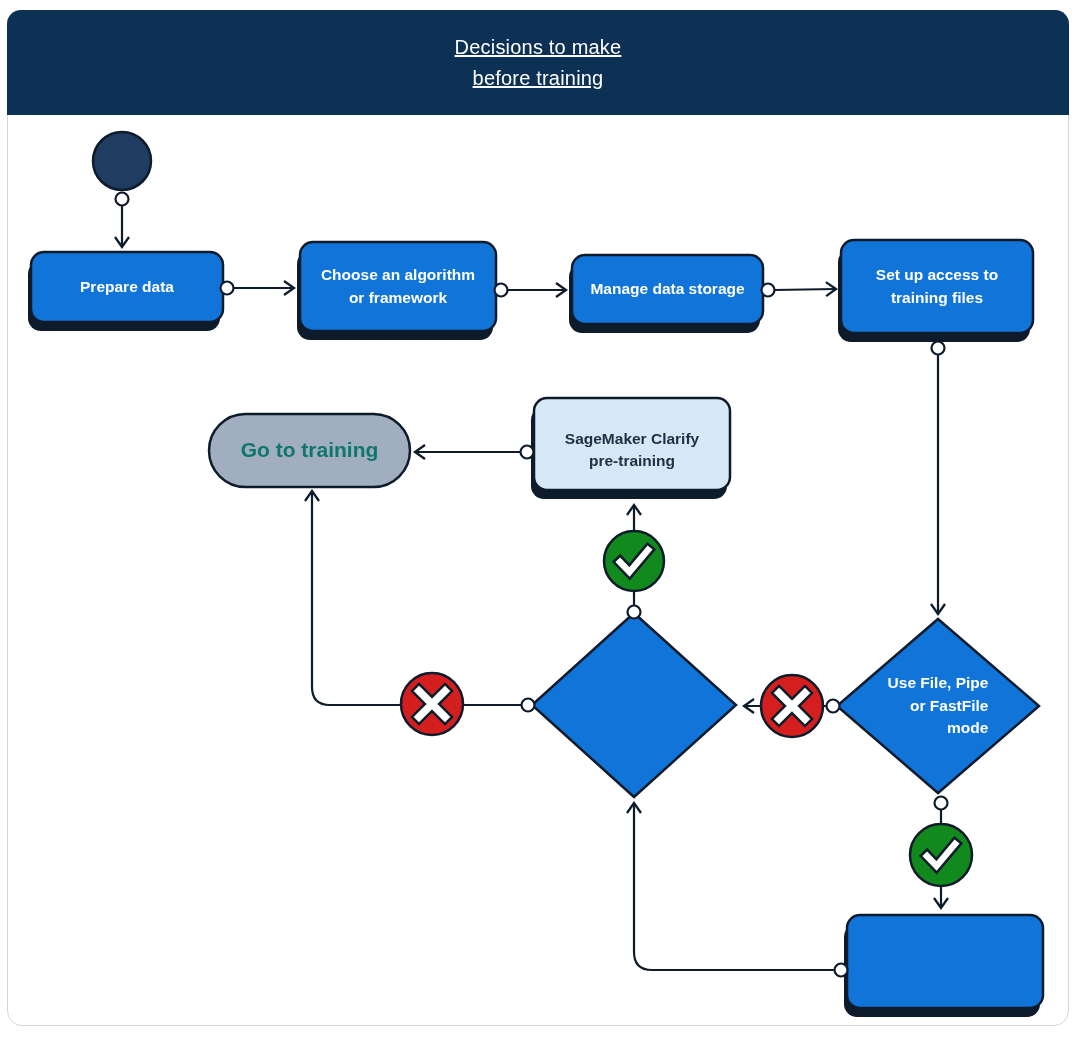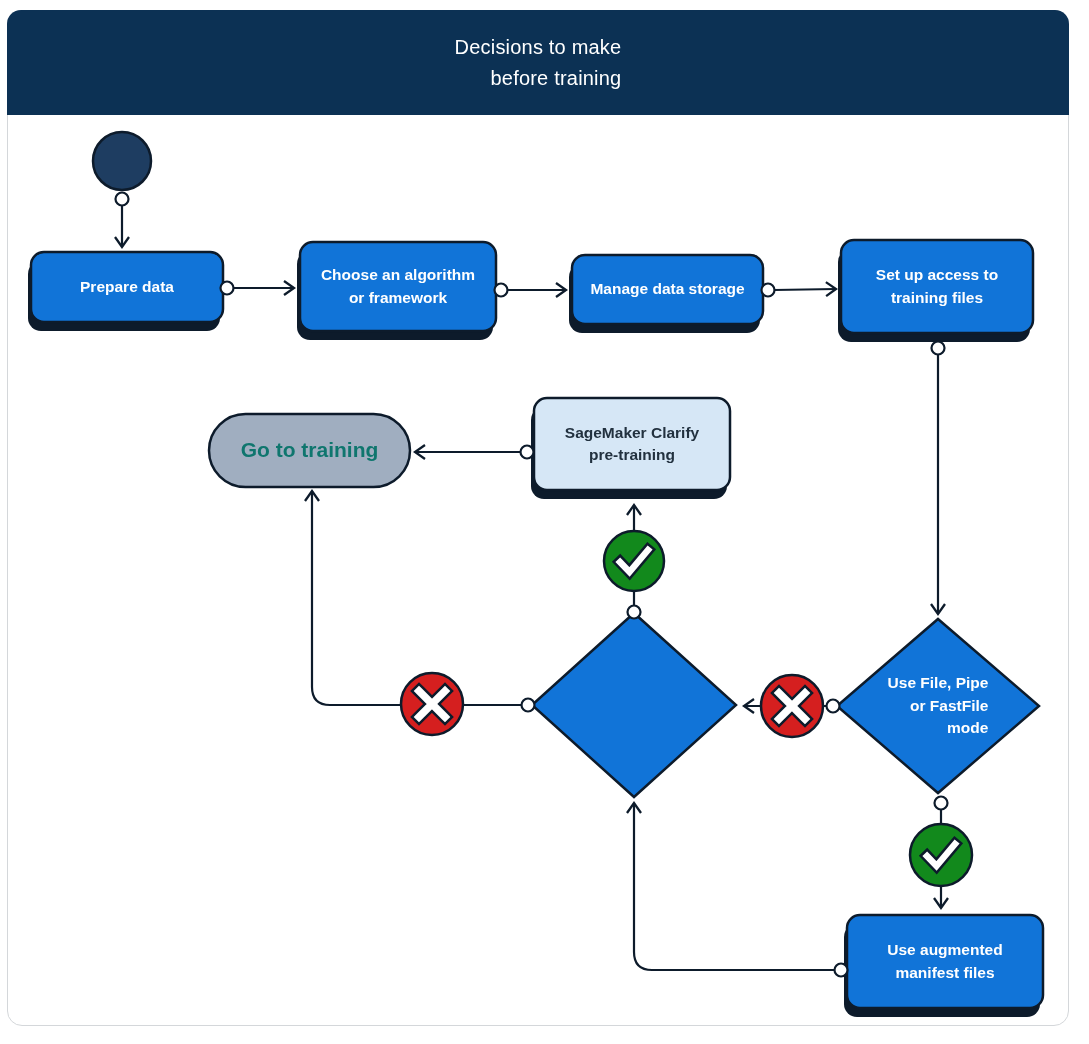--- a/index.html
+++ b/index.html
@@ -28,43 +28,44 @@
     left: 7px; top: 10px;
     width: 1062px; height: 105px;
     background: #0c3154;
     border-radius: 14px 14px 0 0;
     display: flex; align-items: center; justify-content: center;
   }
   .title {
     color: #ffffff;
     font-size: 20px;
     line-height: 1.55;
-    text-align: right;
+    text-align: center;
     white-space: pre-line;
     letter-spacing: 0.2px;
+    text-decoration: underline;
   }
 
   svg.canvas { position: absolute; left: 0; top: 0; }
 
   .flow-line { fill: none; stroke: #0d1b2b; stroke-width: 2.2px; }
   .shape-stroke { stroke: #0d1b2b; stroke-width: 2.5px; }
   .conn-dot { fill: #ffffff; stroke: #0d1b2b; stroke-width: 2.2px; }
 
   .label {
     position: absolute;
     display: flex; align-items: center; justify-content: center;
     text-align: center;
     white-space: pre-line;
     color: #ffffff;
     font-weight: bold;
     font-size: 15.5px;
     line-height: 1.45;
     pointer-events: none;
   }
-  .label.dark-navy { color: #22313f; }
+  .label.dark-navy { color: #22313f; margin-top: 6px; }
   .label.pill-text { color: #0f766e; font-size: 21px; }
 </style>
 </head>
 <body>
 
 <div class="stage">
 
   <div class="card"></div>
   <div class="header">
     <div class="title">Decisions to make
@@ -165,16 +166,14 @@
 or framework</div>
   <div class="label" style="left:572px; top:255px; width:191px; height:69px;">Manage data storage</div>
   <div class="label" style="left:841px; top:240px; width:192px; height:93px;">Set up access to
 training files</div>
   <div class="label dark-navy" style="left:534px; top:398px; width:196px; height:92px;">SageMaker Clarify
 pre-training</div>
   <div class="label pill-text" style="left:209px; top:414px; width:201px; height:73px;">Go to training</div>
   <div class="label" style="left:837px; top:619px; width:202px; height:174px;text-align:right;">Use File, Pipe
 or FastFile
 mode</div>
-  <div class="label" style="left:847px; top:915px; width:196px; height:93px;">Use augmented
-manifest files</div>
 
 </div>
 
 </body></html>

